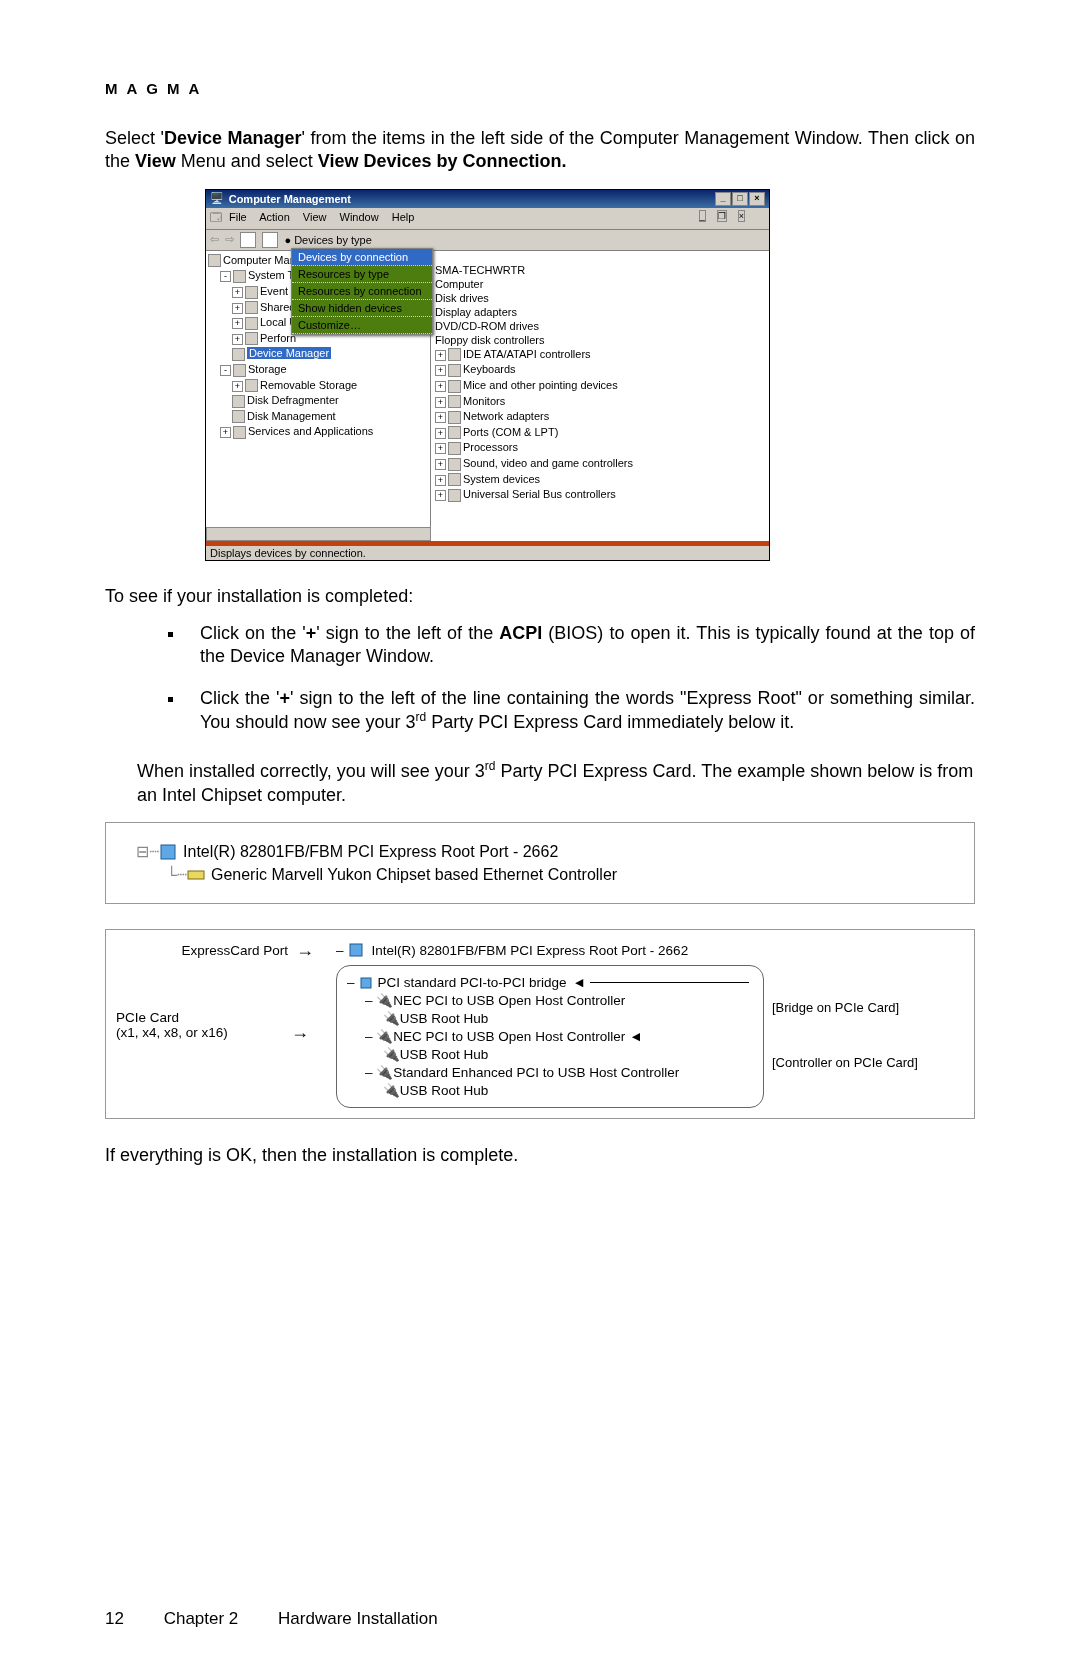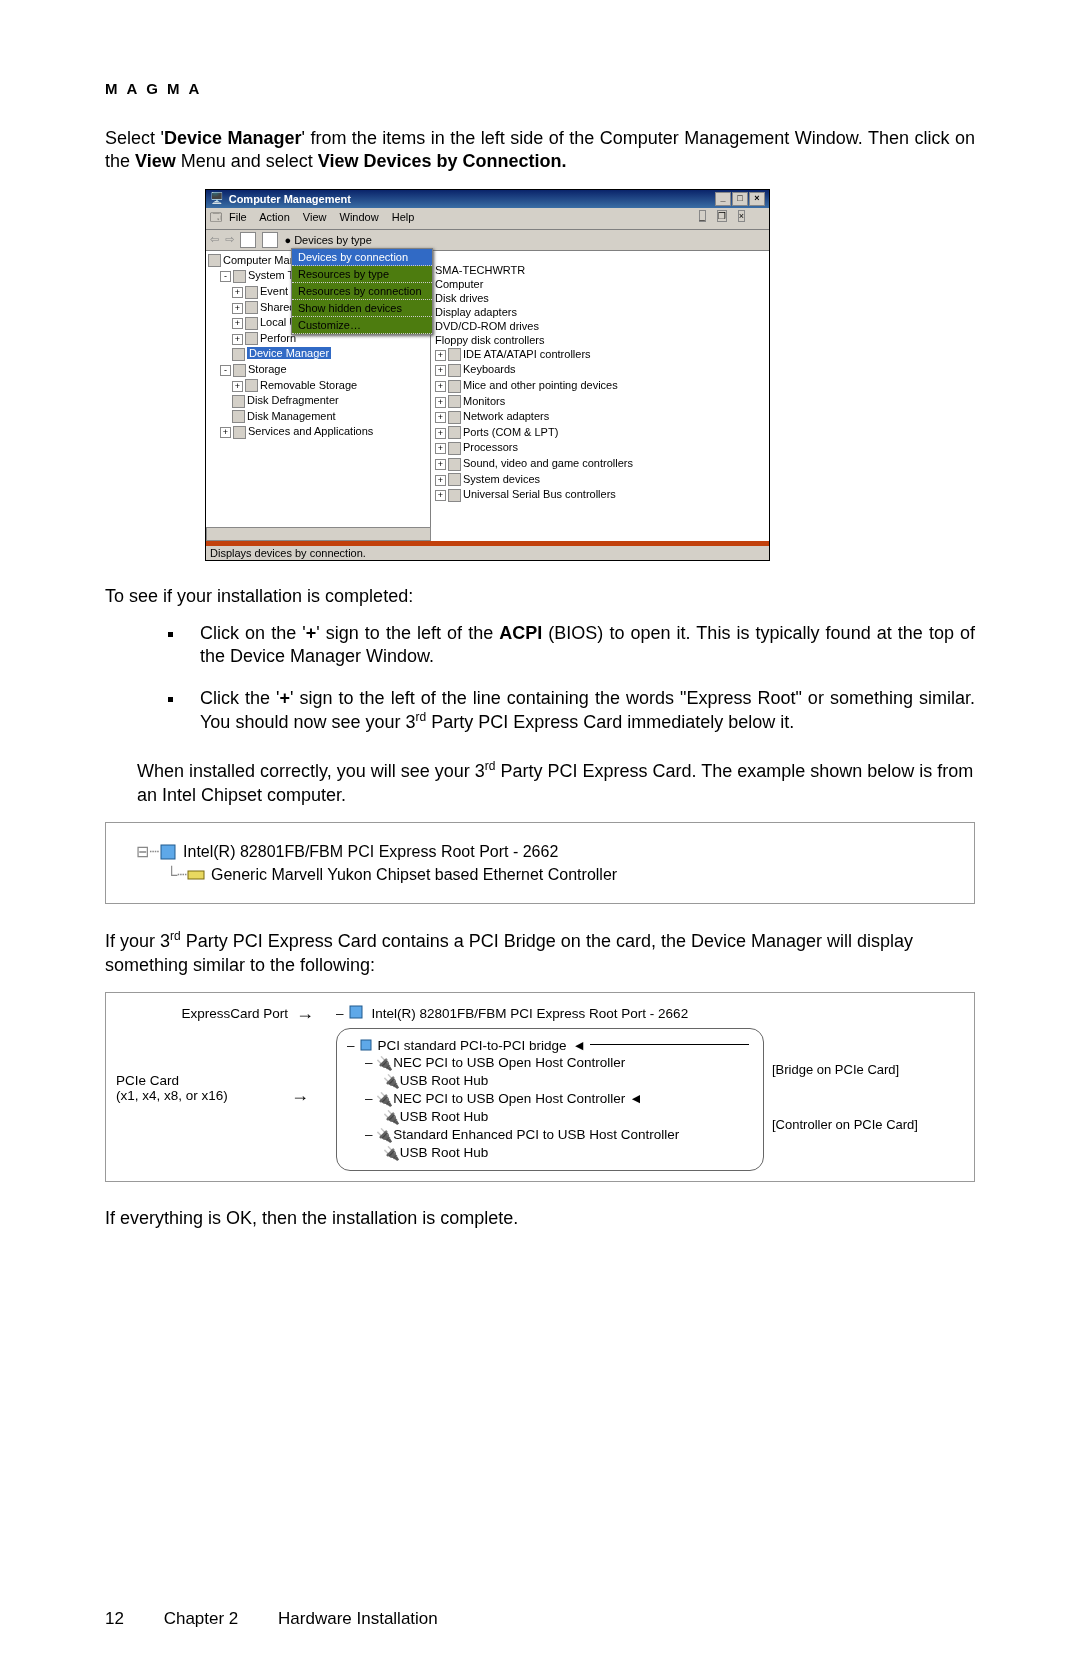--- a/index.html
+++ b/index.html
@@ -156,23 +156,20 @@
     </div>
     <div class="drow">
       <span style="color:#888; margin-left:40px;">└┈ </span>
       <svg class="treeicon">
           <rect x="1" y="5" width="16" height="8" fill="#e8d860" stroke="#7a6a10"></rect>
         </svg>
       <span>Generic Marvell Yukon Chipset based Ethernet Controller</span>
     </div>
   </div>
 
-  <p class="para" style="text-align:left;">
-    <span>If your 3</span><span class="sup">rd</span><span> Party PCI Express Card contains a PCI Bridge on the card, the Device Manager will display something similar to the following:</span>
-  </p>
 
   <div class="diagram2">
     <div class="d2grid">
       <div class="d2label">ExpressCard Port</div>
       <div class="d2arrow">→</div>
       <div class="d2line">
           <span style="margin-right:4px;">–</span>
           <svg class="treeicon" width="16" height="16">
             <rect x="2" y="2" width="12" height="12" fill="#5ea8e8" stroke="#215a8e"></rect>
           </svg>

